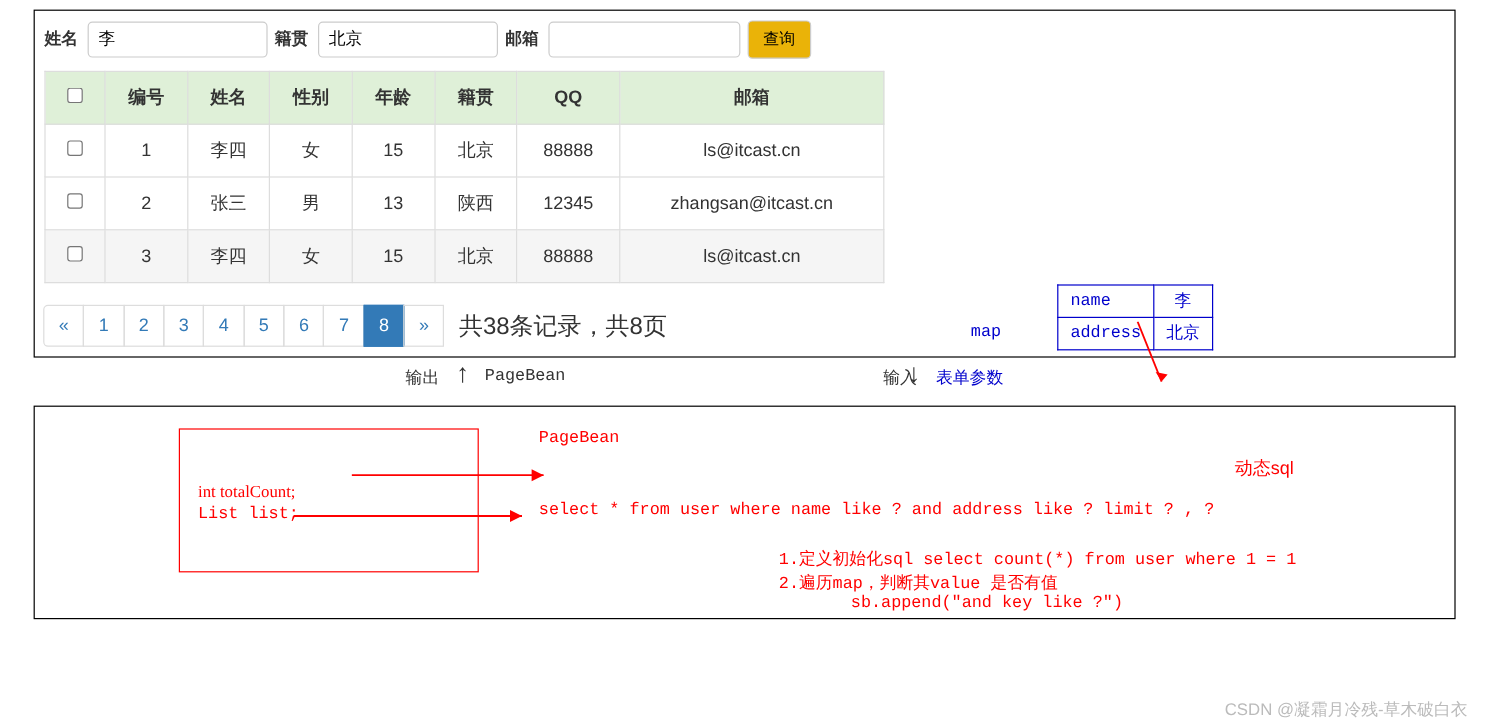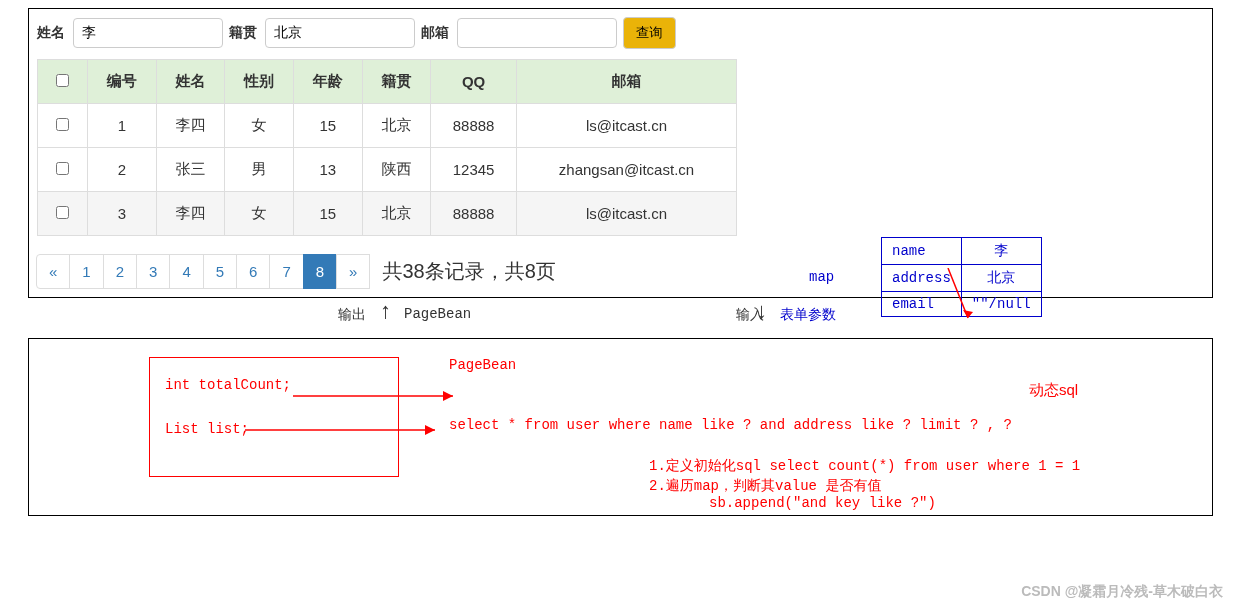--- a/index.html
+++ b/index.html
@@ -109,57 +109,53 @@
   <table class="maptbl" style="left:852px; top:228px;">
     <tbody>
         <tr>
           <td>name</td>
           <td style="text-align:center">李</td>
         </tr>
     <tr>
           <td>address</td>
           <td style="text-align:center">北京</td>
         </tr>
-    <tr>
-          <td>email</td>
-          <td style="text-align:center">""/null</td>
-        </tr>
   </tbody>
     </table>
 </div>
 
 <div class="mid-labels">
   <span class="lbl" style="left:310px; top:8px;">输出</span>
   <span class="arrow-up" style="left:352px; top:0;">↑</span>
   <span class="lbl" style="left:376px; top:8px; font-family:'Courier New',monospace;">PageBean</span>
   <span class="lbl" style="left:708px; top:8px;">输入</span>
   <span class="arrow-up" style="left:728px; top:0;">↓</span>
   <span class="lbl bluetxt" style="left:752px; top:8px; position:absolute;">表单参数</span>
   <svg class="ann" style="left:910px; top:-30px; width:60px; height:60px;">
     <line x1="10" y1="0" x2="30" y2="50" stroke="red" stroke-width="1.5"></line>
     <polygon points="30,50 25,42 35,44" fill="red"></polygon>
   </svg>
 </div>
 
 <div class="lower">
   <div class="redbox" style="left:120px; top:18px; width:250px; height:120px;"></div>
-  <span class="redtxt" style="left:136px; top:38px;">int totalCount;</span>
+  <span class="redtxt" style="left:136px; top:64px;font-family:Liberation Serif, serif;">int totalCount;</span>
   <span class="redtxt" style="left:136px; top:82px;">List list;</span>
 
   <span class="redtxt" style="left:420px; top:18px;">PageBean</span>
   <span class="redtxt" style="left:1000px; top:42px; font-family:'Microsoft YaHei',sans-serif; font-size:15px;">动态sql</span>
   <span class="redtxt" style="left:420px; top:78px;">select * from user where name like ? and address like ? limit ? , ?</span>
 
   <svg class="ann" style="left:264px; top:48px; width:172px; height:18px;">
     <line x1="0" y1="9" x2="160" y2="9" stroke="red" stroke-width="1.5"></line>
     <polygon points="160,9 150,4 150,14" fill="red"></polygon>
   </svg>
   <svg class="ann" style="left:216px; top:82px; width:200px; height:18px;">
     <line x1="0" y1="9" x2="190" y2="9" stroke="red" stroke-width="1.5"></line>
     <polygon points="190,9 180,4 180,14" fill="red"></polygon>
   </svg>
 
   <span class="redtxt" style="left:620px; top:118px;">1.定义初始化sql select count(*) from user where 1 = 1</span>
   <span class="redtxt" style="left:620px; top:138px;">2.遍历map，判断其value 是否有值</span>
   <span class="redtxt" style="left:680px; top:156px;">sb.append("and  key like ?")</span>
 </div>
 
-<div class="watermark" style="bottom:6px;font-weight:bold;">CSDN @凝霜月冷残-草木破白衣</div>
+<div class="watermark" style="bottom:6px;">CSDN @凝霜月冷残-草木破白衣</div>
 
 </body></html>

